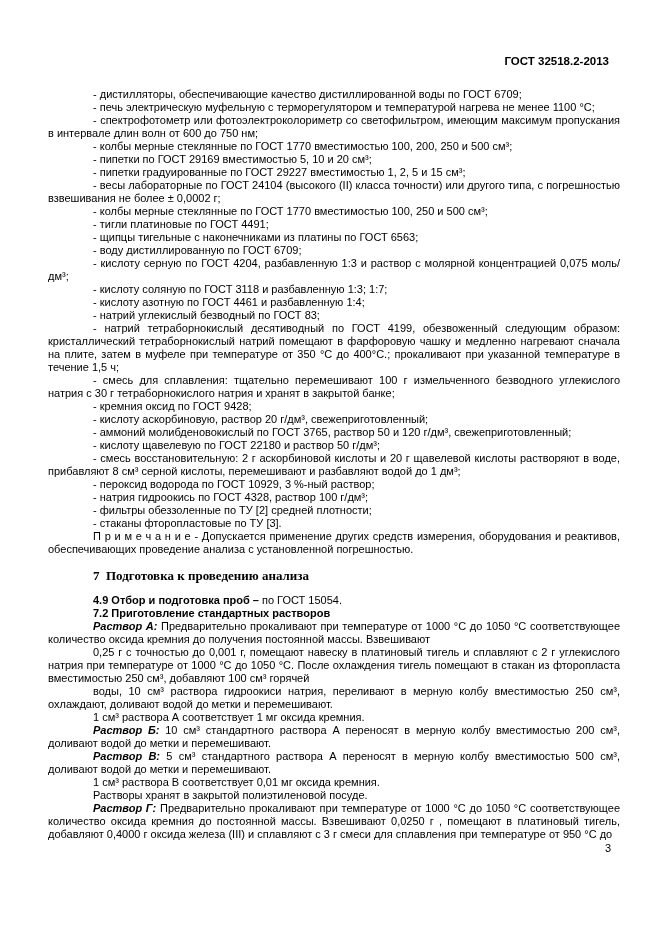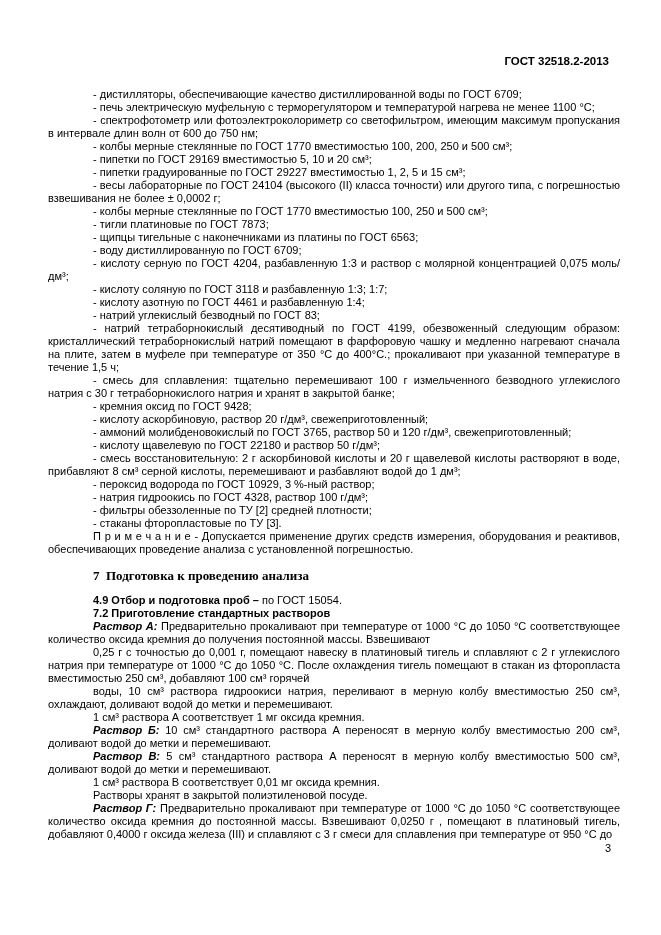--- a/index.html
+++ b/index.html
@@ -74,21 +74,21 @@
         <p class="par">- колбы мерные стеклянные по ГОСТ 1770 вместимостью 100, 200, 250 и 500 см³;</p>
 
         <p class="par">- пипетки по ГОСТ 29169 вместимостью 5, 10 и 20 см³;</p>
 
         <p class="par">- пипетки градуированные по ГОСТ 29227 вместимостью 1, 2, 5 и 15 см³;</p>
 
         <p class="par">- весы лабораторные по ГОСТ 24104 (высокого (II) класса точности) или другого типа, с погрешностью взвешивания не более ± 0,0002 г;</p>
 
         <p class="par">- колбы мерные стеклянные по ГОСТ 1770 вместимостью 100, 250 и 500 см³;</p>
 
-        <p class="par">- тигли платиновые по ГОСТ 7873;</p>
+        <p class="par">- тигли платиновые по ГОСТ 4491;</p>
 
         <p class="par">- щипцы тигельные с наконечниками из платины по ГОСТ 6563;</p>
 
         <p class="par">- воду дистиллированную по ГОСТ 6709;</p>
 
         <p class="par">- кислоту серную по ГОСТ 4204, разбавленную 1:3 и раствор с молярной концентрацией 0,075 моль/дм³;</p>
 
         <p class="par">- кислоту соляную по ГОСТ 3118 и разбавленную 1:3; 1:7;</p>
 
         <p class="par">- кислоту азотную по ГОСТ 4461 и разбавленную 1:4;</p>

